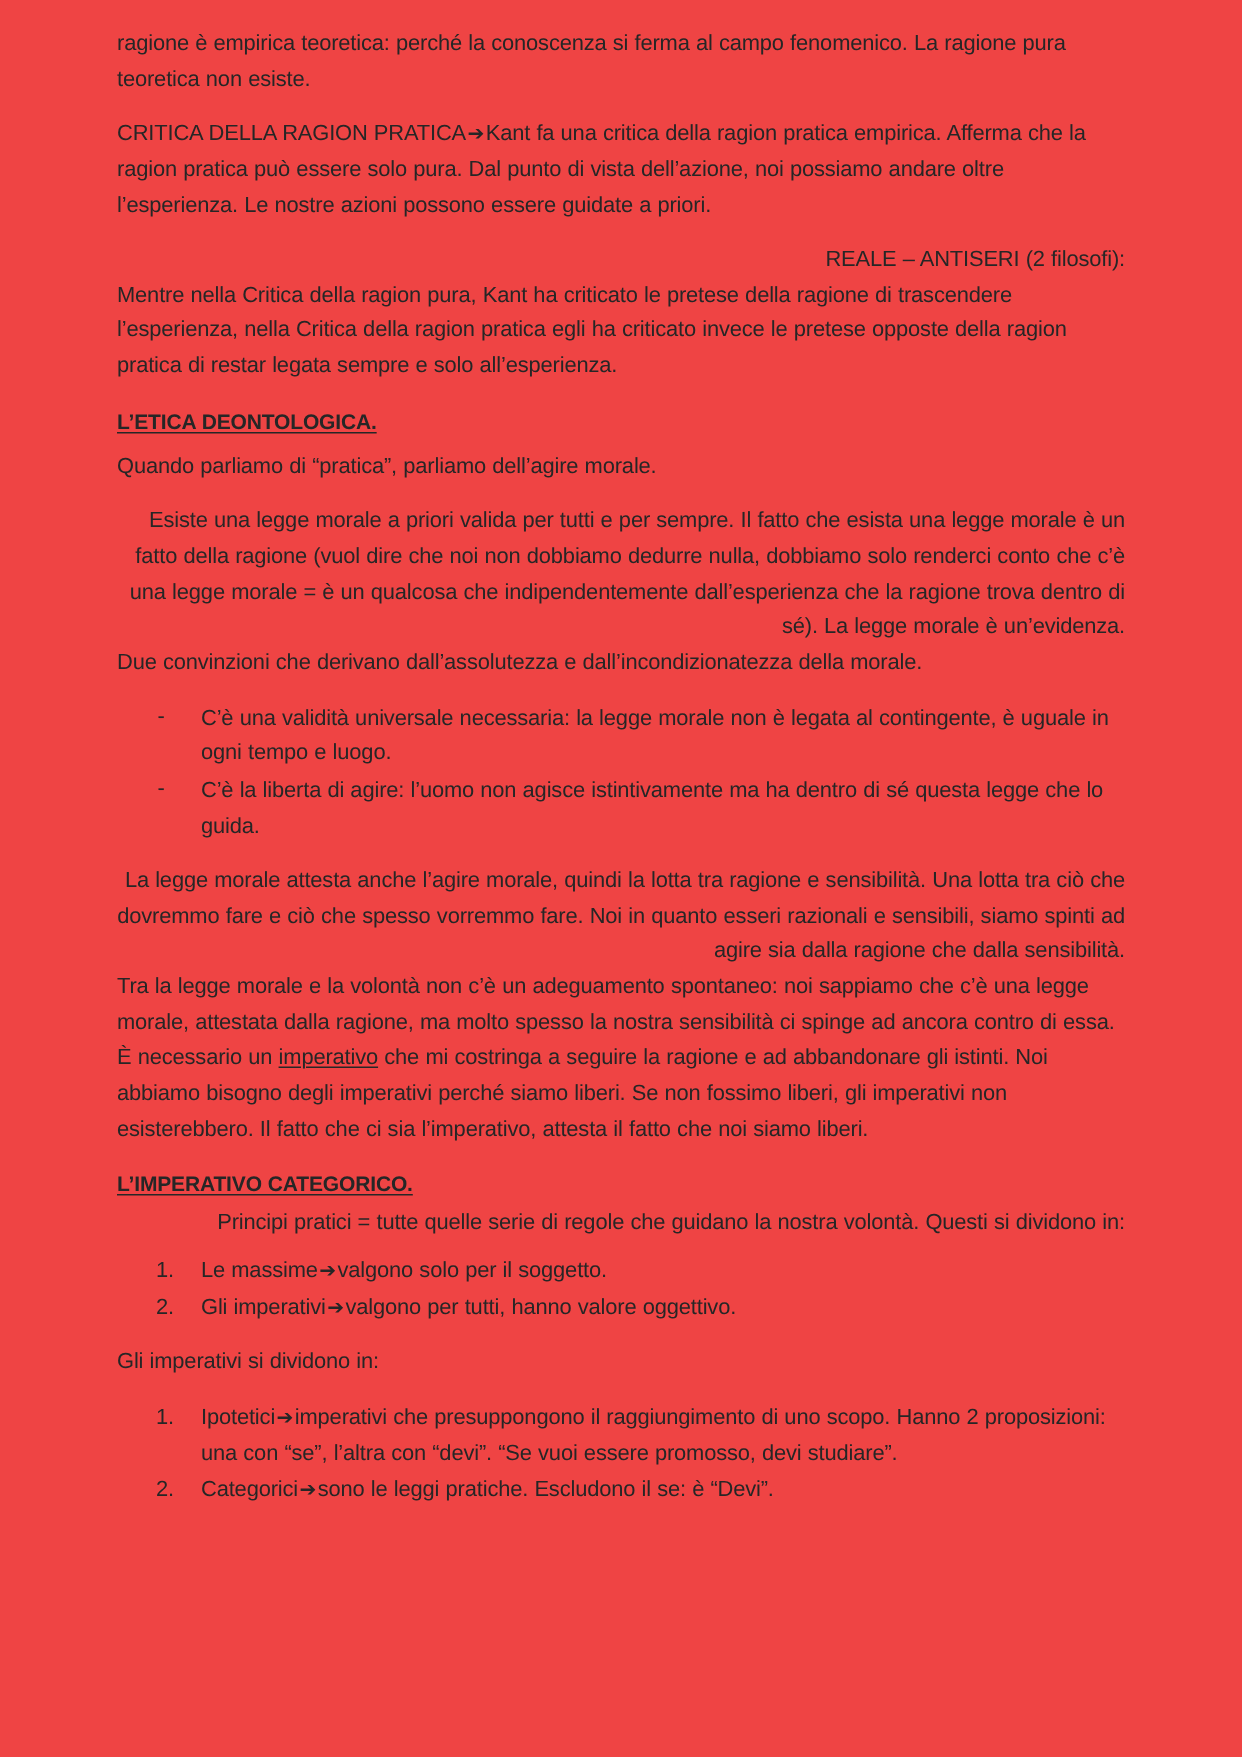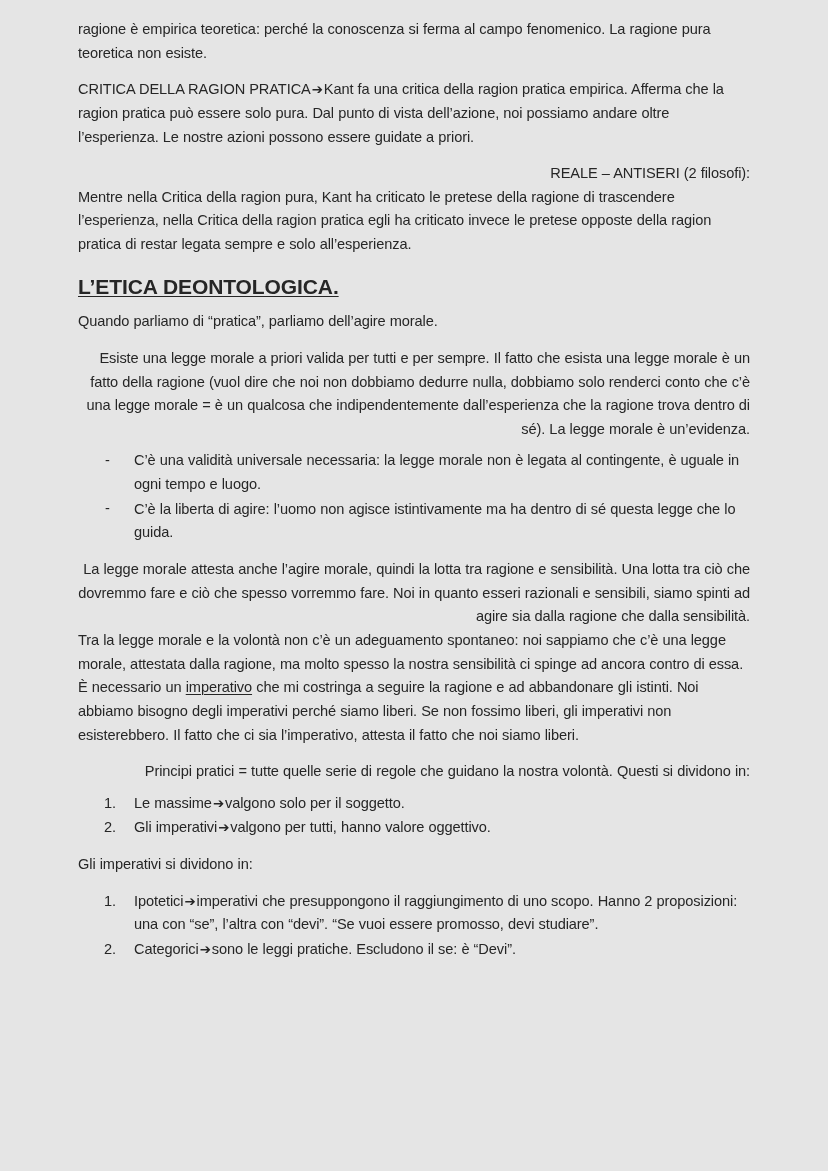--- a/index.html
+++ b/index.html
@@ -14,40 +14,40 @@
     font-family: "Liberation Sans", "DejaVu Sans", sans-serif;
     color: #262626;
     -webkit-font-smoothing: antialiased;
   }
   .page {
     position: relative;
     width: 828px;
     height: 1171px;
     box-sizing: border-box;
     padding: 18px 78px 0 78px;
-    background: #e5e5e5;
+    background: #ef4444;
   }
   .doc {
     width: 672px;
     font-size: 14.6px;
     line-height: 1.62;
     letter-spacing: -0.1px;
     word-spacing: 0.2px;
     text-align: left;
   }
   p.para {
     margin: 0 0 13px 0;
   }
   p.para.tight {
     margin-bottom: 0;
     text-align: right;
   }
   h2.heading {
     margin: 14px 0 8px 0;
-    font-size: 21px;
+    font-size: 14px;
     font-weight: bold;
     line-height: 1.5;
     letter-spacing: -0.1px;
   }
   h2.heading .u {
     text-decoration: underline;
     text-underline-offset: 2px;
     text-decoration-thickness: 1.4px;
   }
   h2.heading.tail {
@@ -105,31 +105,33 @@
 
     <p class="para">Mentre nella Critica della ragion pura, Kant ha criticato le pretese della ragione di trascendere l’esperienza, nella Critica della ragion pratica egli ha criticato invece le pretese opposte della ragion pratica di restar legata sempre e solo all’esperienza.</p>
 
     <h2 class="heading"><span class="u">L’ETICA DEONTOLOGICA.</span></h2>
 
     <p class="para">Quando parliamo di “pratica”, parliamo dell’agire morale.</p>
 
     <p class="para tight">Esiste una legge morale a priori valida per tutti e per sempre. Il fatto che esista una legge morale è un fatto della ragione (vuol dire che noi non dobbiamo dedurre nulla, dobbiamo solo renderci conto che c’è una legge morale = è un qualcosa che indipendentemente dall’esperienza che la ragione trova dentro di sé). La legge morale è un’evidenza.</p>
 
 
+    <p class="para">Due convinzioni che derivano dall’assolutezza e dall’incondizionatezza della morale.</p>
 
     <ul class="dash-list">
       <li><span class="marker">-</span><span>C’è una validità universale necessaria: la legge morale non è legata al contingente, è uguale in ogni tempo e luogo.</span></li>
       <li><span class="marker">-</span><span>C’è la liberta di agire: l’uomo non agisce istintivamente ma ha dentro di sé questa legge che lo guida.</span></li>
     </ul>
 
     <p class="para tight">La legge morale attesta anche l’agire morale, quindi la lotta tra ragione e sensibilità. Una lotta tra ciò che dovremmo fare e ciò che spesso vorremmo fare. Noi in quanto esseri razionali e sensibili, siamo spinti ad agire sia dalla ragione che dalla sensibilità.</p>
 
     <p class="para"><span>Tra la legge morale e la volontà non c’è un adeguamento spontaneo: noi sappiamo che c’è una legge morale, attestata dalla ragione, ma molto spesso la nostra sensibilità ci spinge ad ancora contro di essa. È necessario un </span><span class="uline">imperativo</span><span> che mi costringa a seguire la ragione e ad abbandonare gli istinti. Noi abbiamo bisogno degli imperativi perché siamo liberi. Se non fossimo liberi, gli imperativi non esisterebbero. Il fatto che ci sia l’imperativo, attesta il fatto che noi siamo liberi.</span></p>
 
 
+    <h2 class="heading tail"><span class="u">L’IMPERATIVO CATEGORICO.</span></h2>
 
     <p class="para tight">Principi pratici = tutte quelle serie di regole che guidano la nostra volontà. Questi si dividono in:</p>
 
     <ol class="num-list">
       <li><span class="marker">1.</span><span>Le massime</span><span class="arrow">➔</span><span>valgono solo per il soggetto.</span></li>
       <li><span class="marker">2.</span><span>Gli imperativi</span><span class="arrow">➔</span><span>valgono per tutti, hanno valore oggettivo.</span></li>
     </ol>
 
     <p class="para">Gli imperativi si dividono in:</p>
 

